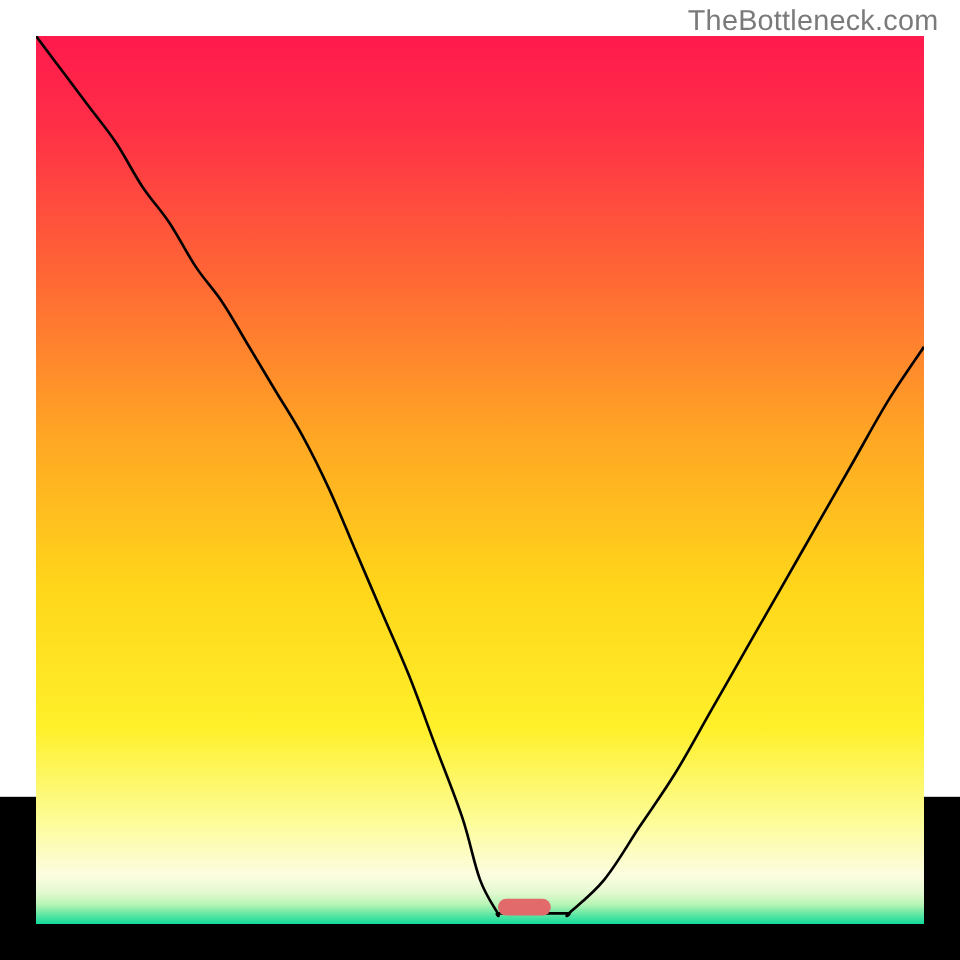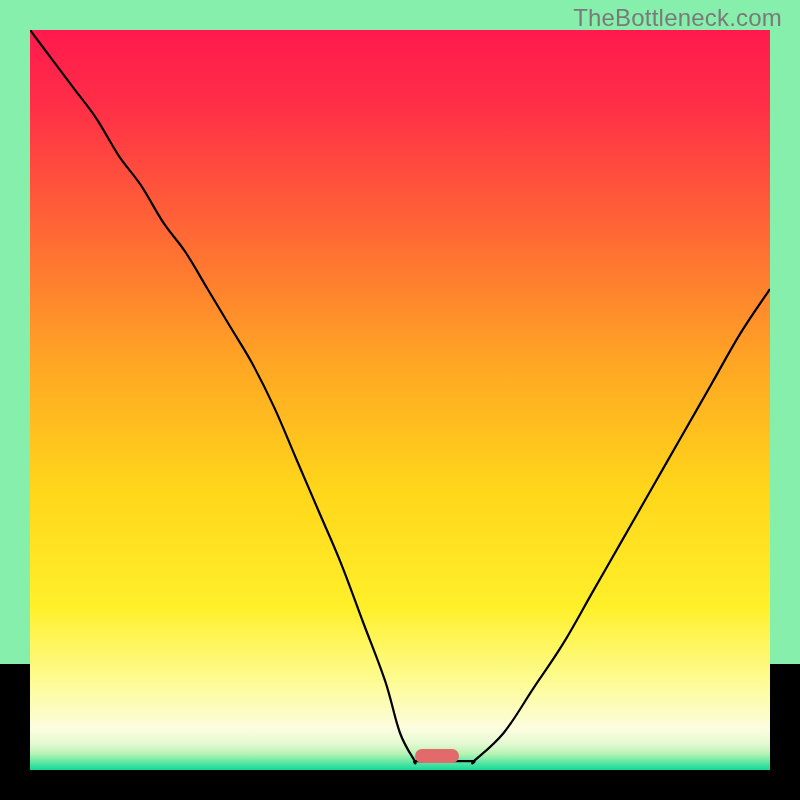--- a/index.html
+++ b/index.html
@@ -7,21 +7,21 @@
     padding: 0;
     width: 800px;
     height: 800px;
     background: #000;
     overflow: hidden;
   }
   .container {
     position: relative;
     width: 800px;
     height: 664px;
-    background: #86efac;
+    background: #ffffff;
   }
   .watermark {
     position: absolute;
     top: 4px;
     right: 18px;
     color: #7a7a7a;
     font-family: Arial, Helvetica, sans-serif;
     font-size: 24px;
     font-weight: 500;
     letter-spacing: 0.2px;

